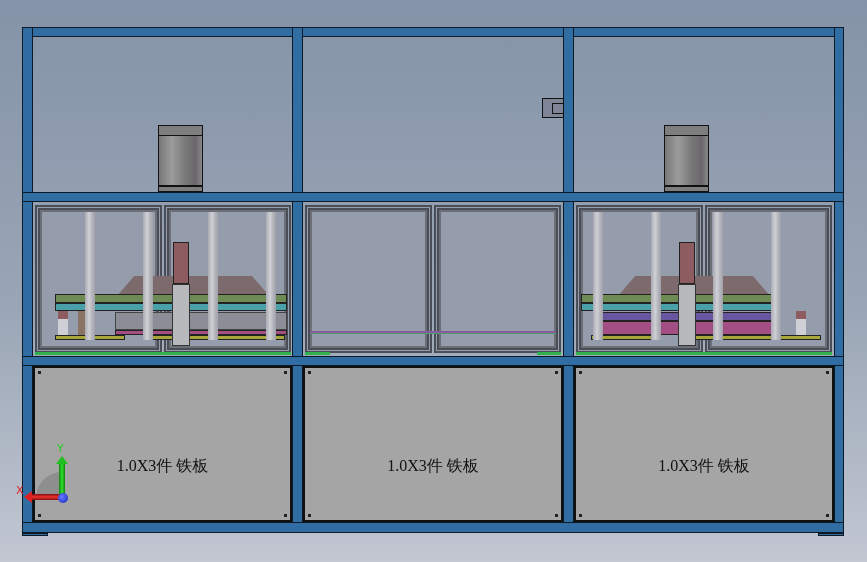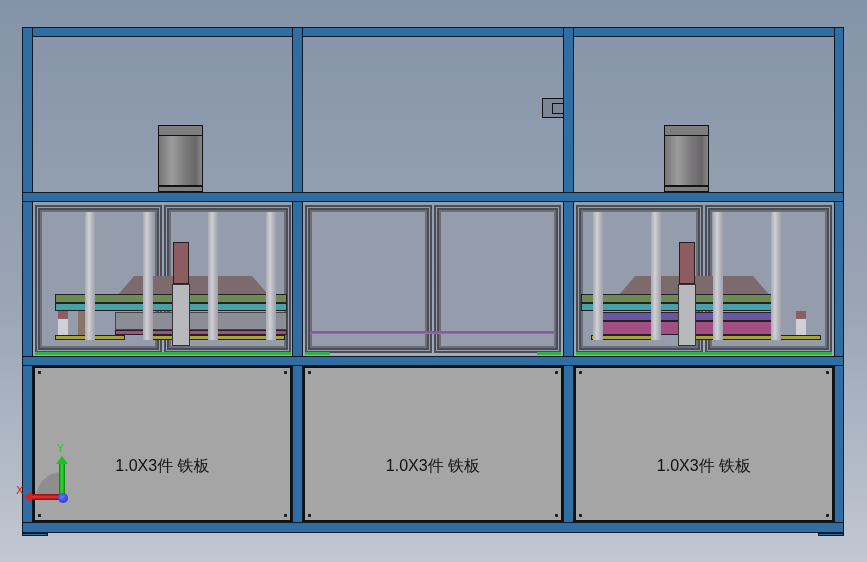--- a/index.html
+++ b/index.html
@@ -3,21 +3,21 @@
 <meta charset="utf-8">
 <style>
   html,body{margin:0;padding:0;}
   body{width:867px;height:562px;position:relative;overflow:hidden;
     background:linear-gradient(180deg,#8593a8 0%,#9aa6b6 55%,#c2c7d2 100%);
     font-family:"DejaVu Sans",sans-serif;}
   .abs{position:absolute;box-sizing:border-box;}
   .beam{background:#2f6da3;border:1px solid #0d1a26;}
   .sheet{background:#a5a5a5;border:2px solid #111;}
   .sheet-label{position:absolute;left:0;right:0;top:88px;text-align:center;
-    font-family:Liberation Sans, sans-serif;font-size:16px;color:#111;letter-spacing:0px;}
+    font-family:Liberation Serif, serif;font-size:16px;color:#111;letter-spacing:0px;}
   .cyl{background:linear-gradient(90deg,#777 0%,#9c9c9c 30%,#7a7a7a 60%,#6a666b 85%,#888 100%);border:1px solid #111;}
   .cyl-cap{background:#7e7e7e;border:1px solid #111;}
   .window{border:5px double #4a4d55;background:#959dac;box-shadow:inset 0 0 0 2px #6b6f78;}
   .rod{background:linear-gradient(90deg,#a9aab2,#d0d1d6 40%,#b5b6bd 70%,#9fa0a8);}
   .diebase{background:#7c6a6c;}
   .plate-green{background:#6e8a55;border:1px solid #222;}
   .plate-teal{background:#4aa0a8;border:1px solid #222;}
   .plate-purple{background:#6a56a0;border:1px solid #222;}
   .plate-pink{background:#a44f84;border:1px solid #222;}
   .plate-gray{background:#8b8e96;border:1px solid #444;}

